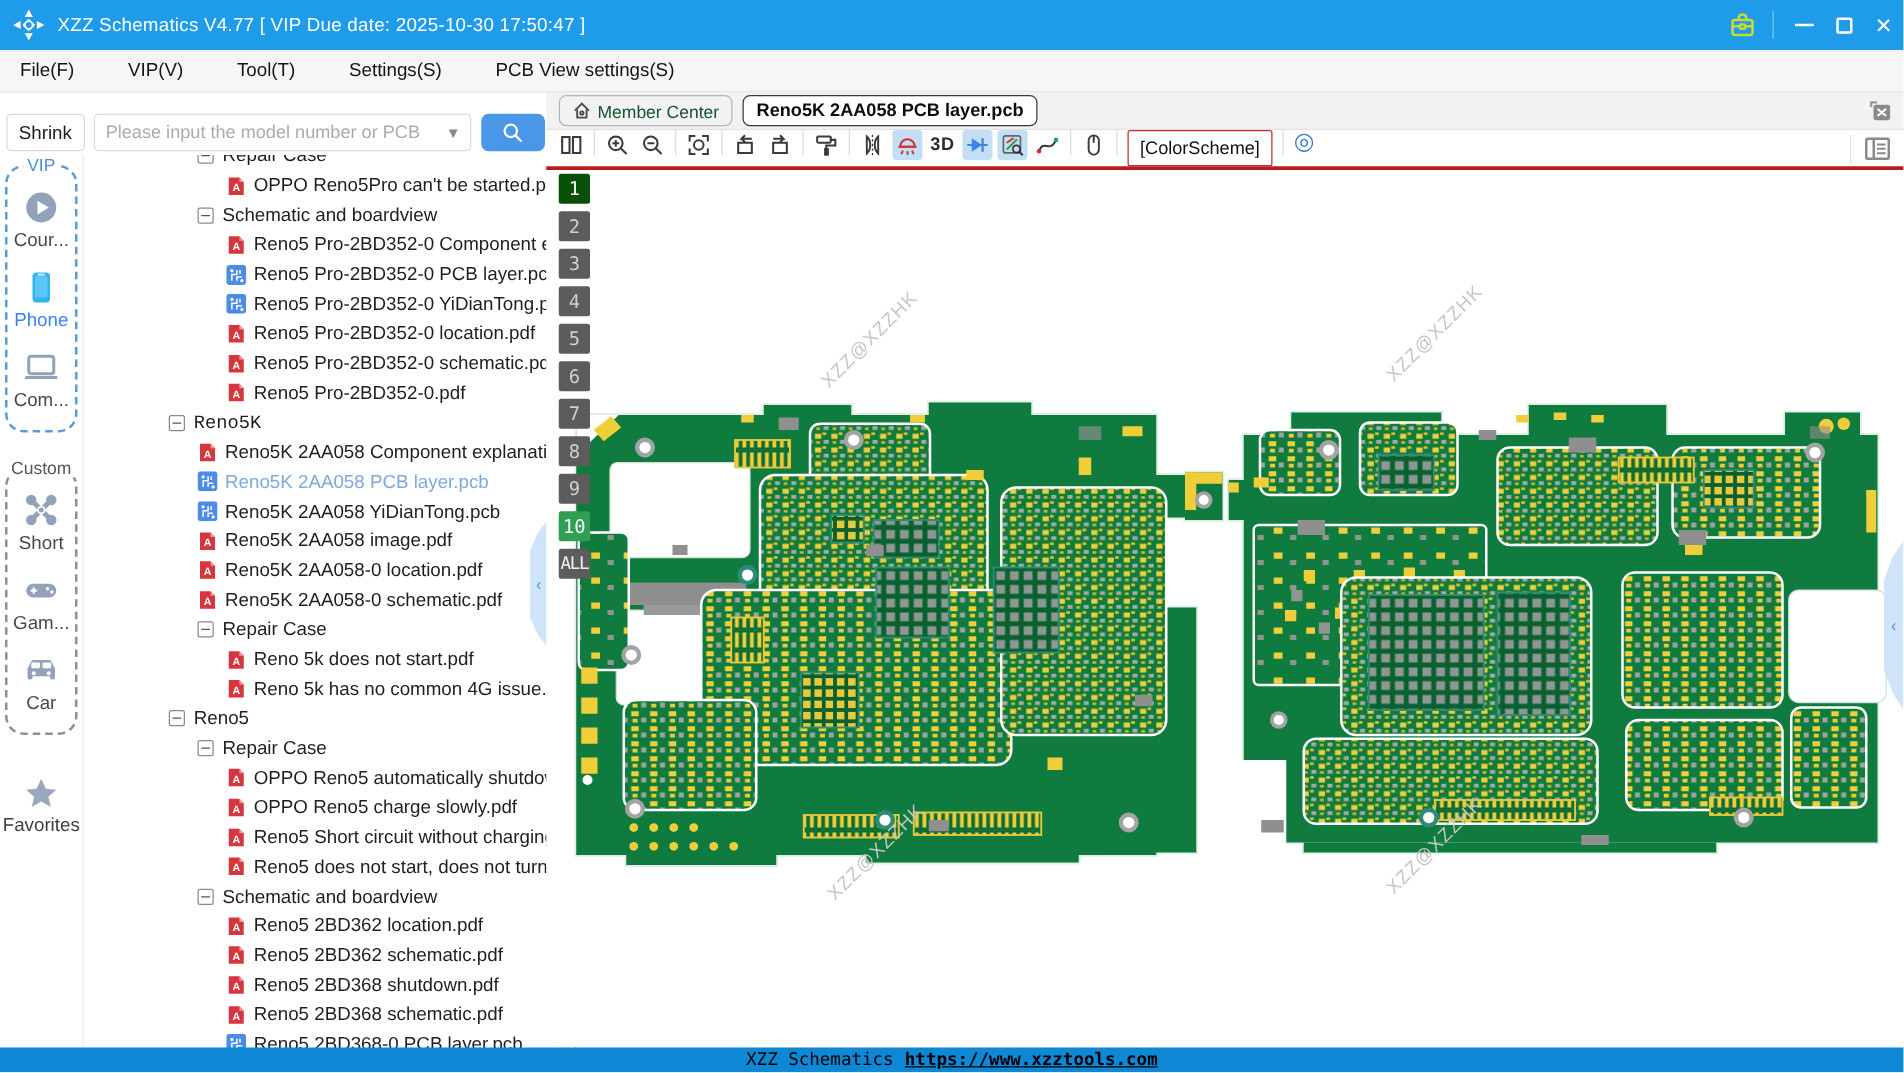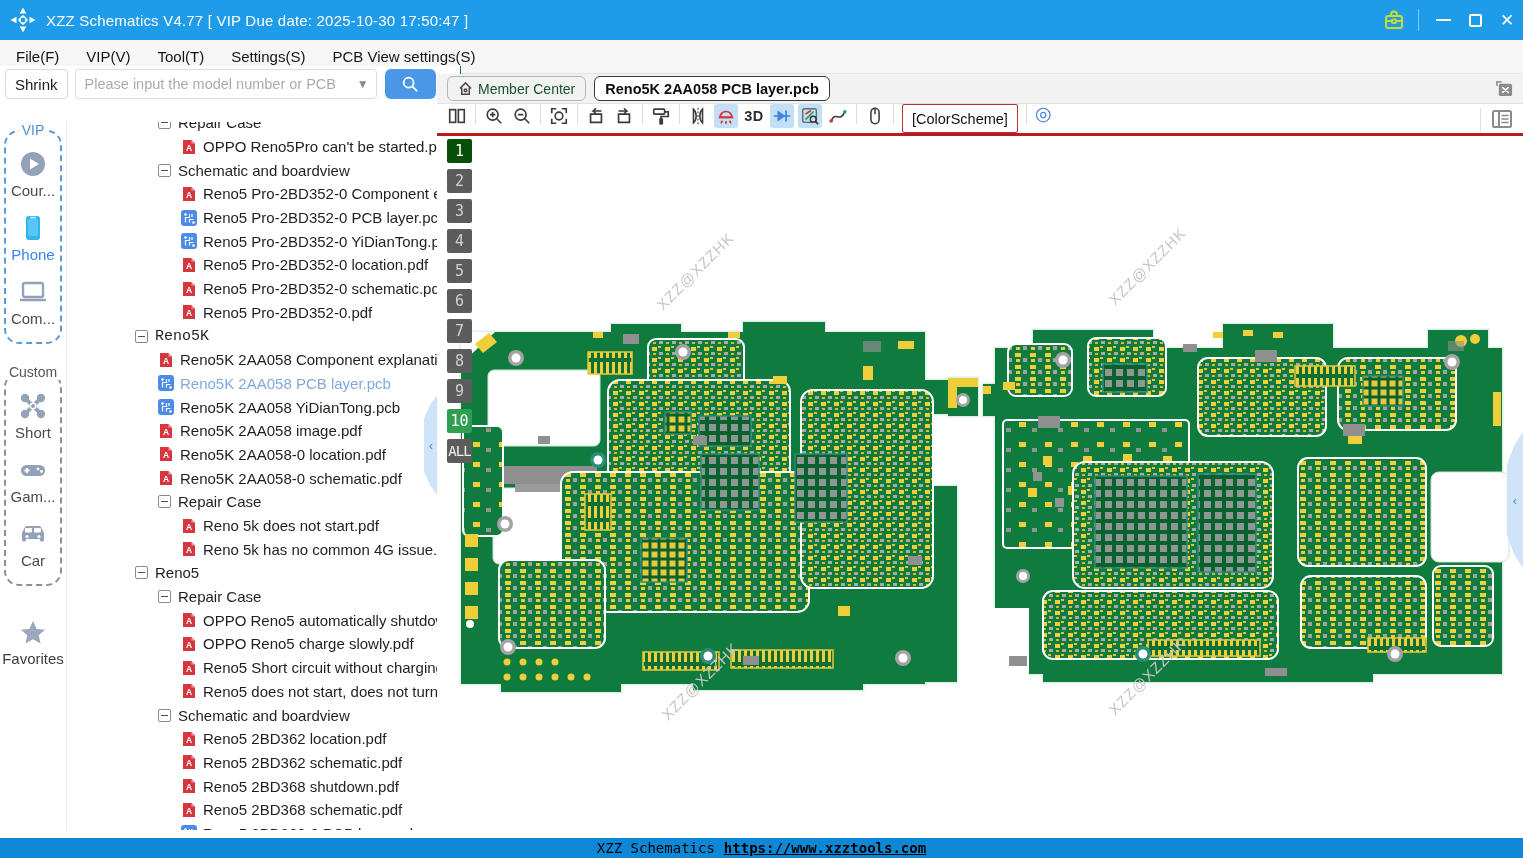--- a/index.html
+++ b/index.html
@@ -15,39 +15,39 @@
   .titlebar .spacer { flex:1; }
   .tb-lock { width:24px; height:24px; margin-right:12px; }
   .tb-sep { width:1px; height:22px; background:rgba(255,255,255,.45); margin-right:8px; }
   .winbtn { width:32px; height:28px; display:flex; align-items:center; justify-content:center; color:#fff; }
   .winbtn .min { display:block; width:15px; border-top:2px solid #fff; }
   .winbtn .max { display:block; width:13px; height:13px; border:2px solid #fff; border-radius:2px; }
   .winbtn .cls { font-size:17px; line-height:1; }
 
   
   .menubar { position:absolute; left:0; top:40px; width:1523px; height:34px; background:#F6F6F6;
-             border-bottom:1px solid #E2E2E2; display:flex; align-items:center; padding-left:16px; }
+             border-bottom:1px solid #E2E2E2; display:flex; align-items:center; padding-left:16px;gap:16px; }
   .menubar .mitem { font-size:15px; color:#141414; margin-right:27px; cursor:default; }
 
   
-  .left-col { position:absolute; left:0; top:66px; width:461px; height:764px; background:#fff;
+  .left-col { position:absolute; left:0; top:88px; width:461px; height:764px; background:#fff;
               border-right:1px solid #15803d; }
   .controls { height:36px; display:flex; align-items:center; padding-left:5px; }
   .btn-shrink { height:30px; padding:0 9px; background:#fff; border:1px solid #D9D9D9; border-radius:4px;
                 font-size:15px; color:#1d1d1d; display:flex; align-items:center; }
   .search-box { position:relative; width:302px; height:30px; margin-left:7px; border:1px solid #DCDCDC;
                 border-radius:4px; background:#fff; display:flex; align-items:center; }
   .search-box input { border:none; outline:none; width:272px; margin-left:9px; font-size:14.5px;
                       font-family:"Liberation Sans",sans-serif; color:#333; }
   .search-box input::placeholder { color:#ABABAB; }
   .search-box .chev { position:absolute; right:7px; color:#8a8a8a; font-size:12px; }
   .btn-search { width:51px; height:30px; margin-left:8px; background:#4A97E8; border:none; border-radius:6px;
                 display:flex; align-items:center; justify-content:center; }
 
-  .left-body { position:absolute; top:36px; left:0; right:0; bottom:0; display:flex;margin-top:20px; }
+  .left-body { position:absolute; top:36px; left:0; right:0; bottom:0; display:flex; }
 
   
   .rail { width:67px; border-right:1px solid #EBEBEB; background:#fff; padding-top:8px;
           display:flex; flex-direction:column; align-items:center; }
   .rail-group { border:2px dashed #8f8f8f; border-radius:15px; width:58px; padding:10px 0 8px;
                 position:relative; margin-bottom:28px; display:flex; flex-direction:column; align-items:center; }
   .rail-group.vip { border-color:#5B9BD5; }
   .rail-group .gl { position:absolute; top:-10px; left:50%; transform:translateX(-50%); background:#fff;
                     padding:0 3px; font-size:14px; color:#555; }
   .rail-group.vip .gl { color:#4E8FD6; }

